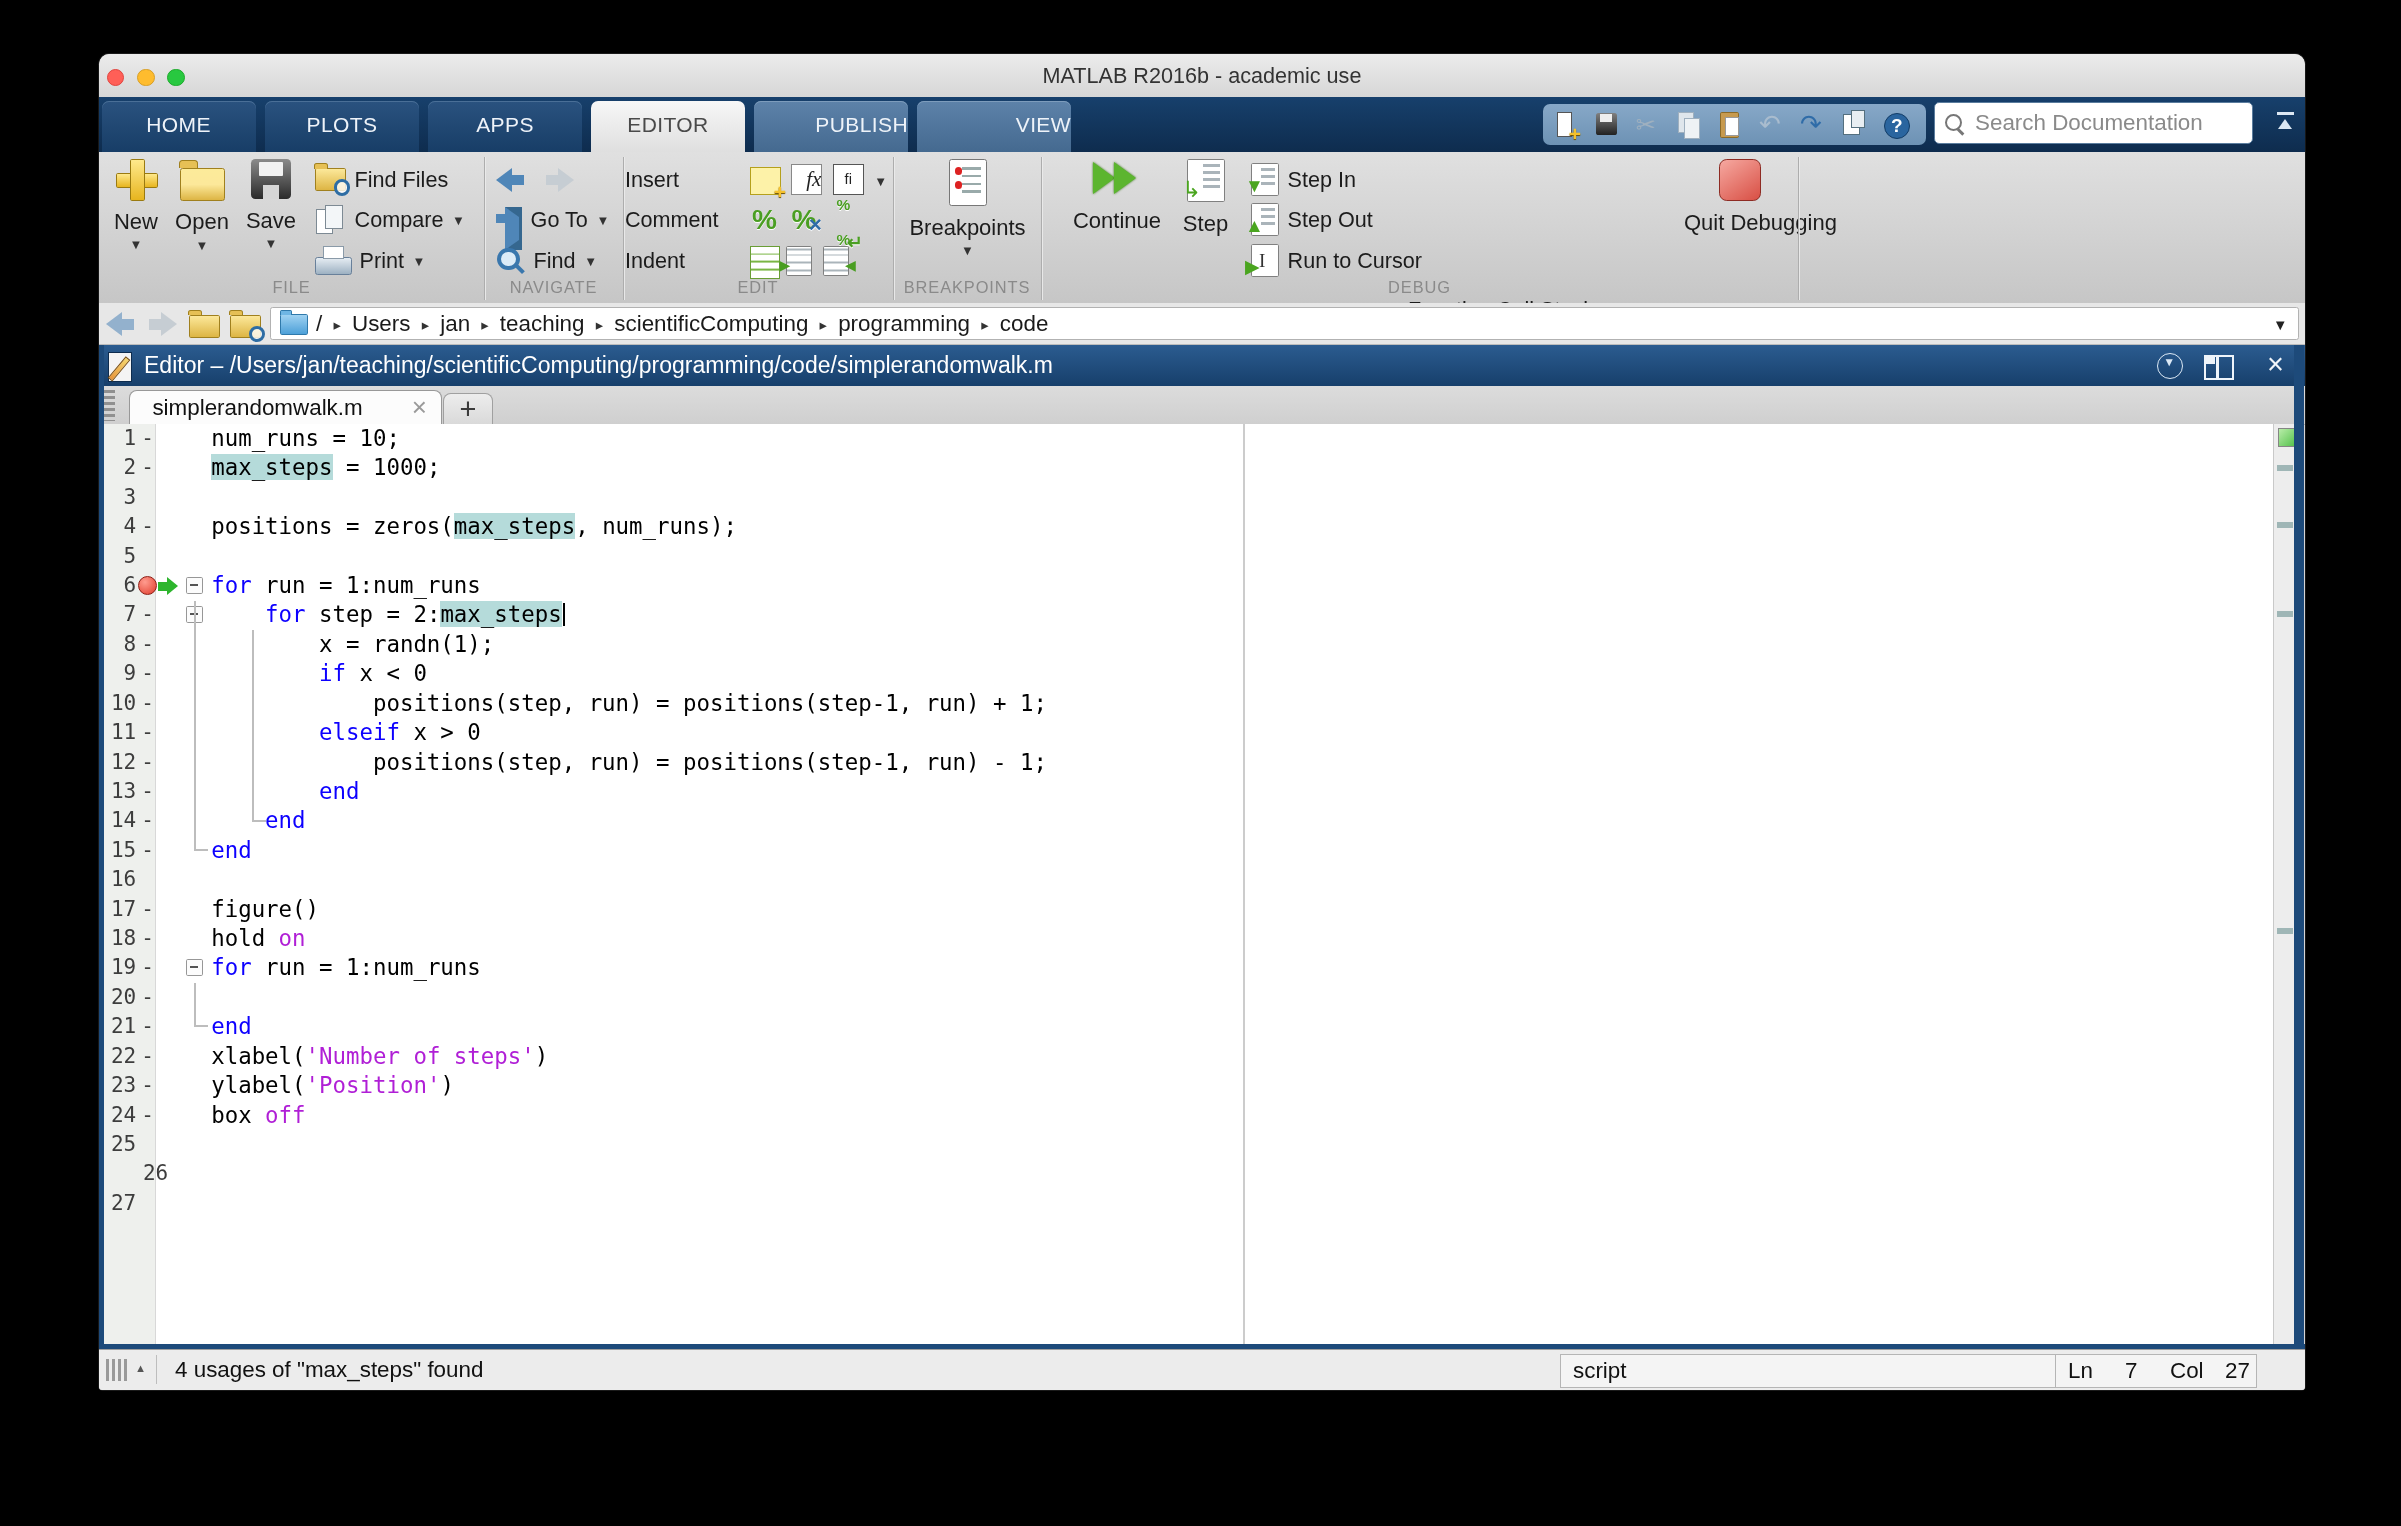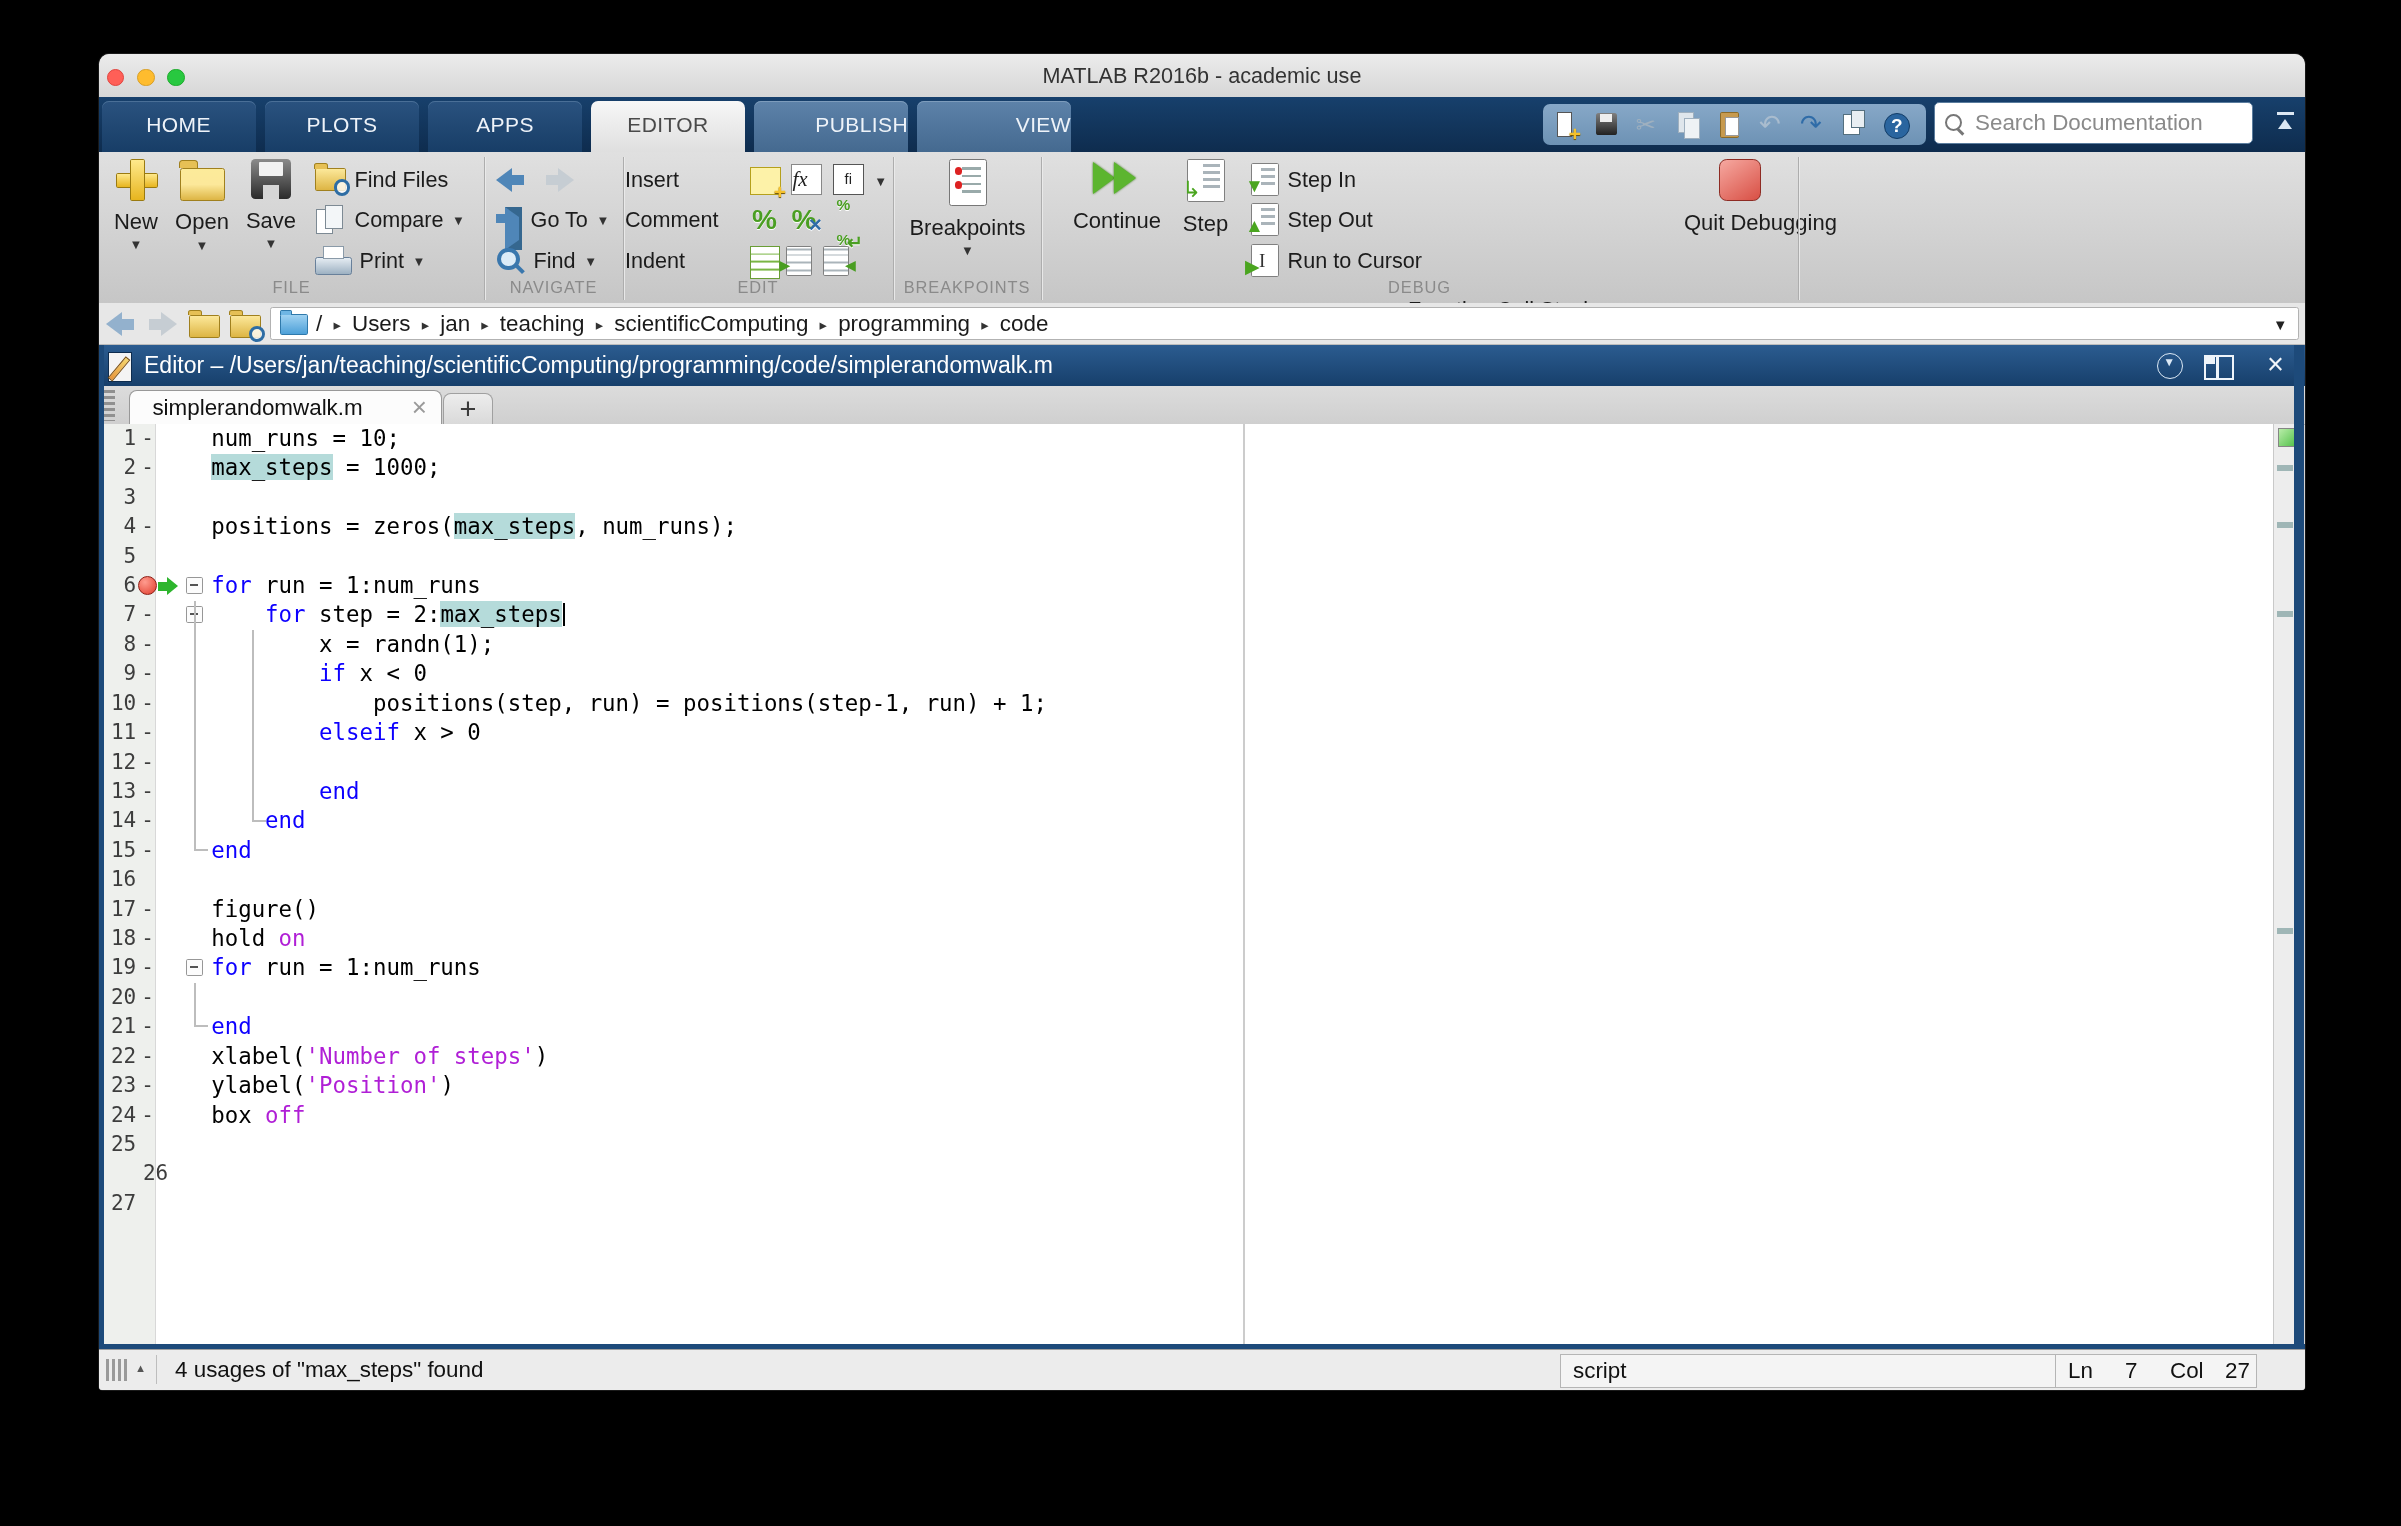--- a/index.html
+++ b/index.html
@@ -85,21 +85,21 @@
   .arr-r-sm::before{content:'';position:absolute;right:3.5px;top:0;border-top:10.4px solid transparent;border-bottom:10.4px solid transparent;border-left:14px solid #4f86b8;}
   .arr-r-sm::after{content:'';position:absolute;left:0;top:6px;width:9.5px;height:8.6px;background:#4f86b8;}
   .goto-bar::before{content:'';position:absolute;right:0;top:-0.9px;width:3.5px;height:23px;background:#35678f;}
   .ic-find{width:29px;height:29px;}
   .ic-find::before{content:'';position:absolute;left:0.9px;top:1.7px;width:14.7px;height:14.7px;border:4.3px solid #3a77ad;border-radius:50%;background:#dcebf7;}
   .ic-find::after{content:'';position:absolute;right:2.6px;bottom:0.9px;width:4.3px;height:10.4px;background:#3a77ad;transform:rotate(-45deg);}
   .pg{background:#fff;border:1.7px solid #808080;border-radius:1.7px;}
   .pglines{background:repeating-linear-gradient(#fff 0 3.5px,#aab4ba 3.5px 5.2px,#fff 5.2px 7.8px);background-origin:content-box;padding:3.5px;}
   .ic-note{width:29px;height:26px;background:#fdf2a8;border:1.7px solid #b5a01c;margin-top:2.6px;}
   .ic-note::after{content:'+';position:absolute;right:-6px;bottom:-9.5px;color:#f4c12c;font-weight:bold;font-size:21px;text-shadow:0 0.9px 0.9px #6b4e00;}
-  .ic-fx{width:29px;height:29px;background:#fff;border:1.7px solid #888;text-align:left;}
+  .ic-fx{width:29px;height:29px;background:#fff;border:1.7px solid #888;text-align:right;}
   .ic-fx i{font-family:"Liberation Serif",serif;font-size:21px;line-height:28px;color:#222;}
   .ic-fi{width:29px;height:29px;background:#fff;border:1.7px solid #555;text-align:center;font-size:14.7px;line-height:28px;color:#222;}
   .ic-pct{font-size:28px;font-weight:bold;color:#4a9e22;line-height:31px;width:29px;text-align:center;text-shadow:0 0.9px 0 #fff;}
   .ic-pct small{font-size:15.5px;}
   .badge-x::after{content:'\00D7';position:absolute;right:-3.5px;bottom:-5.2px;color:#2f6ca8;font-size:22.4px;font-weight:bold;}
   .badge-r::after{content:'\21B5';position:absolute;right:-5.2px;bottom:-3.5px;color:#4a9e22;font-size:19px;font-weight:bold;}
   .ic-ind{width:26px;height:29px;}
   .ic-ind .pp{position:absolute;left:0;top:0;width:22.4px;height:26px;}
   .green-lines{background:#fff;border:1.7px solid #6a9e36;padding:2.6px;background-image:repeating-linear-gradient(#fff 0 3.5px,#7ab644 3.5px 5.2px,#fff 5.2px 7.8px);background-origin:content-box;}
   .ga-r::after{content:'\25B6';position:absolute;left:-7px;bottom:1.7px;color:#4a9e22;font-size:14px;}
@@ -457,20 +457,21 @@
           <span class="txt"><span class="tk-p">            positions(step, run) = positions(step-1, run) + 1;</span></span>
         </div>
         <div class="row" style="top: 294px;">
           <span class="ln">11</span>
           <span class="dash">-</span>
           <span class="txt"><span class="tk-p">        </span><span class="tk-k">elseif</span><span class="tk-p"> x &gt; 0</span></span>
         </div>
         <div class="row" style="top: 324px;">
           <span class="ln">12</span>
           <span class="dash">-</span>
+          <span class="txt"><span class="tk-p">            positions(step, run) = positions(step-1, run) - 1;</span></span>
         </div>
         <div class="row" style="top: 353px;">
           <span class="ln">13</span>
           <span class="dash">-</span>
           <span class="txt"><span class="tk-p">        </span><span class="tk-k">end</span></span>
         </div>
         <div class="row" style="top: 382px;">
           <span class="ln">14</span>
           <span class="dash">-</span>
           <span class="txt"><span class="tk-p">    </span><span class="tk-k">end</span></span>

